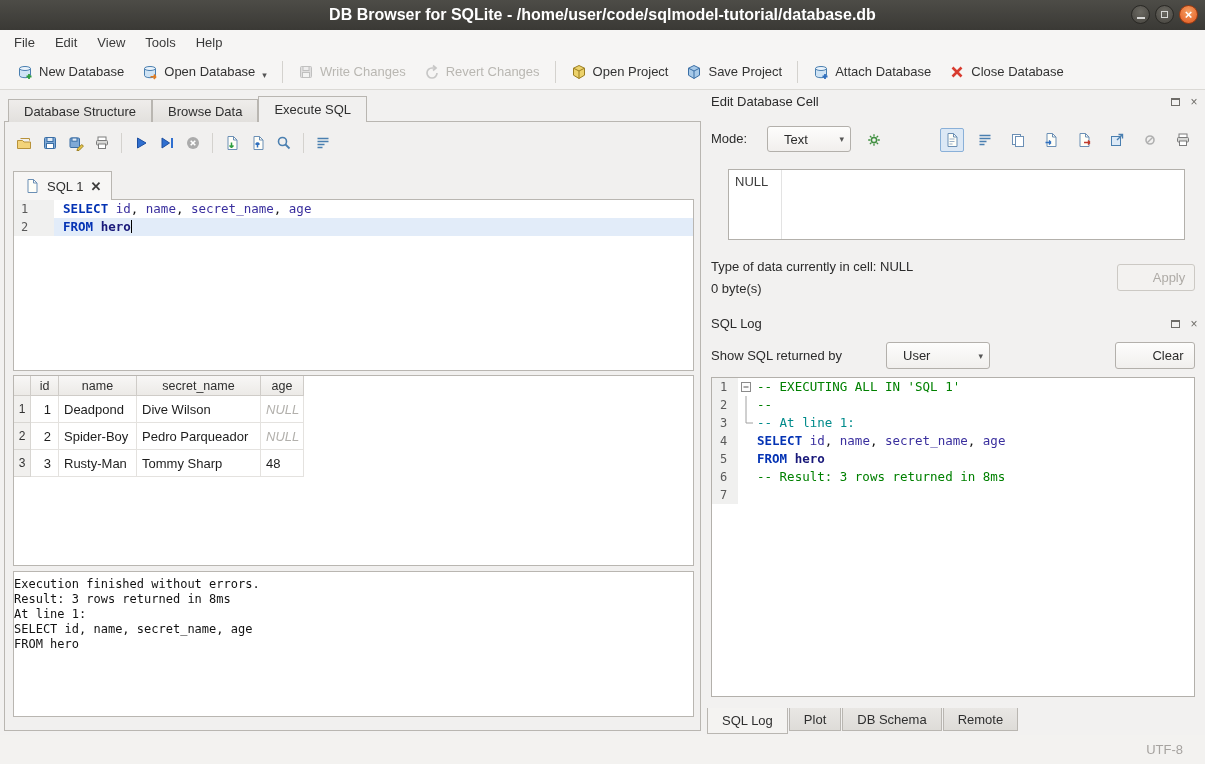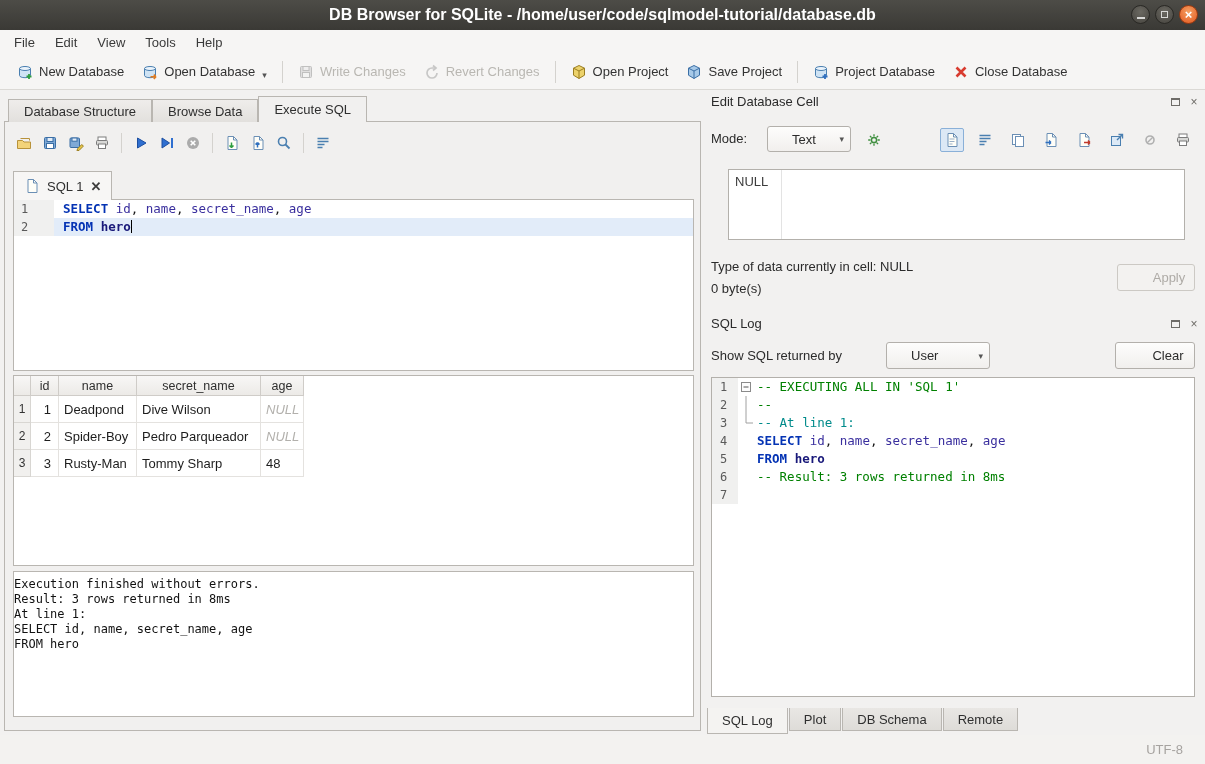--- a/index.html
+++ b/index.html
@@ -70,21 +70,21 @@
   .msg{position:absolute;left:8px;top:449px;width:681px;height:146px;background:#fff;border:1px solid #b9b6b1;font-family:"DejaVu Sans Mono",monospace;font-size:12px;line-height:15px;padding:5px 0;color:#121212;overflow:hidden;}
 
   
   .dock{position:absolute;left:705px;top:90px;width:500px;height:645px;}
   .dhead{position:absolute;left:0;width:100%;height:22px;}
   .dtitle{position:absolute;left:6px;top:2px;color:#2b2b2b;}
   .dbtns{position:absolute;right:4px;top:3px;display:flex;gap:5px;}
   .dockbtn{width:14px;height:14px;display:flex;align-items:center;justify-content:center;color:#6e6c68;font-size:12px;line-height:1;}
   .floatglyph{width:9px;height:8px;border:1px solid #6e6c68;border-top-width:2px;}
   .modelabel{position:absolute;left:6px;top:41px;color:#2b2b2b;}
-  .combo{position:absolute;display:flex;align-items:center;justify-content:space-between;padding:0 6px 0 24px;border:1px solid #b3b0ab;border-radius:3px;background:linear-gradient(#fdfdfc,#f1efed);color:#2b2b2b;}
+  .combo{position:absolute;display:flex;align-items:center;justify-content:space-between;padding:0 6px 0 16px;border:1px solid #b3b0ab;border-radius:3px;background:linear-gradient(#fdfdfc,#f1efed);color:#2b2b2b;}
   .combo .arrow{font-size:9px;color:#555;margin-left:6px;}
   .combo.mode{left:62px;top:36px;width:84px;height:26px;}
   .combo.user{left:181px;top:252px;width:104px;height:27px;}
   .modeauto{position:absolute;left:156px;top:37px;width:26px;height:26px;}
   .celltoolbar{position:absolute;right:10px;top:38px;display:flex;gap:9px;align-items:center;}
   .celltoolbar .itbtn{width:24px;height:24px;}
   .celledit{position:absolute;left:23px;top:79px;width:457px;height:71px;background:#fff;border:1px solid #b3b0ab;}
   .cellvalue{position:absolute;left:6px;top:4px;color:#3c3c3c;}
   .edgeline{position:absolute;left:52px;top:0;width:1px;height:100%;background:#e3e3e3;}
   .typeinfo{position:absolute;left:6px;top:169px;color:#2b2b2b;}
@@ -198,21 +198,21 @@
       </div>
       <div class="tsep"></div>
       <div class="tbtn">
         <span class="icon">
           <svg width="16" height="16" viewBox="0 0 16 16">
             <path d="M2.5 4.5v7c0 1.2 2.4 2.2 5.5 2.2s5.5-1 5.5-2.2v-7" fill="#cfe3f4" stroke="#4a7fb0"></path>
             <ellipse cx="8" cy="4.5" rx="5.5" ry="2" fill="#eaf3fb" stroke="#4a7fb0"></ellipse>
             <path d="M12 10v5M9.5 12.5h5" stroke="#2f6fbf" stroke-width="1.8"></path>
           </svg>
         </span>
-        <span>Project Database</span>
+        <span>Attach Database</span>
       </div>
       <div class="tbtn">
         <span class="icon">
           <svg width="16" height="16" viewBox="0 0 16 16">
             <path d="M3.5 3.5l9 9M12.5 3.5l-9 9" stroke="#d83b2f" stroke-width="2.6"></path>
           </svg>
         </span>
         <span>Close Database</span>
       </div>
     </div>

